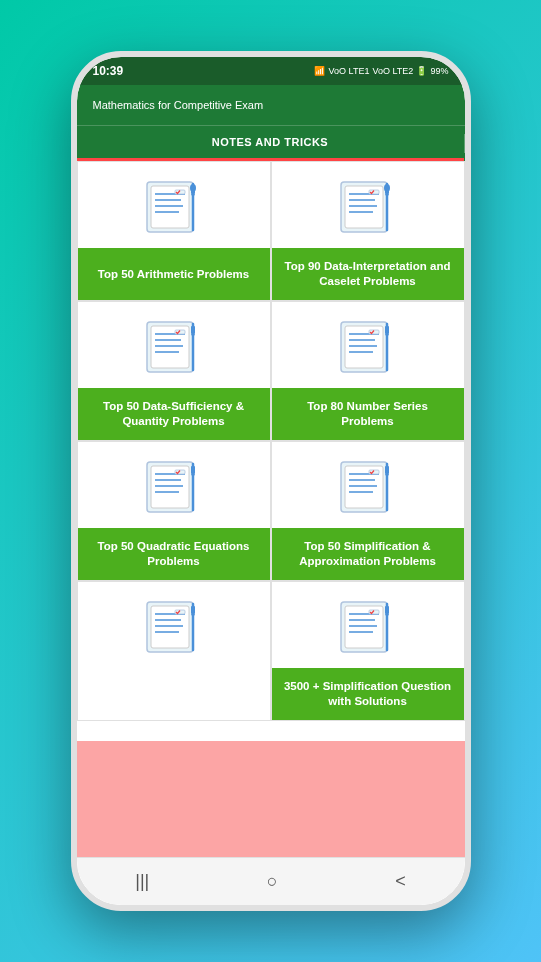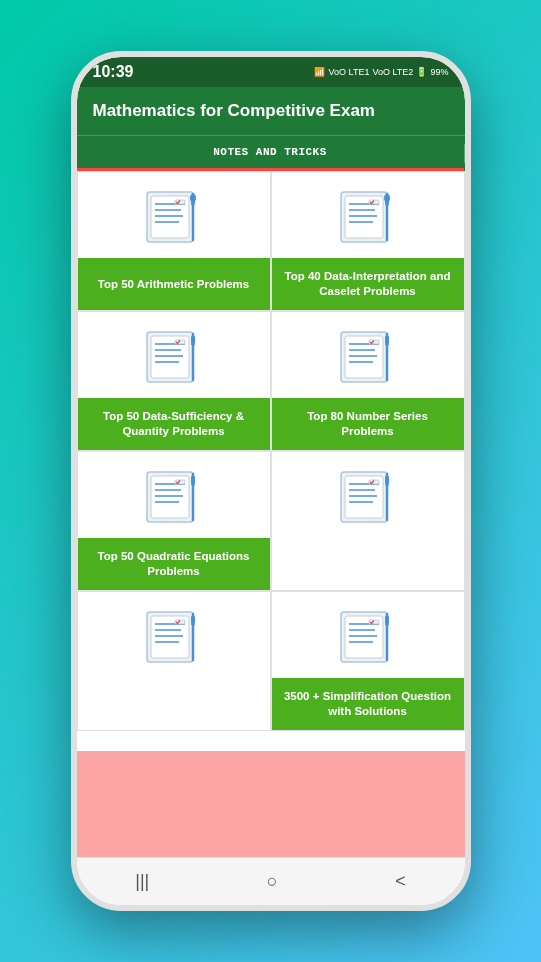--- a/index.html
+++ b/index.html
@@ -40,21 +40,21 @@
       background: #1a5c2a;
       padding: 6px 16px;
       display: flex;
       justify-content: space-between;
       align-items: center;
       min-height: 28px;
     }
 
     .status-time {
       color: white;
-      font-size: 16px;
+      font-size: 12px;
       font-weight: bold;
     }
 
     .status-icons {
       display: flex;
       align-items: center;
       gap: 3px;
       color: white;
       font-size: 9px;
     }
@@ -68,22 +68,22 @@
       font-size: 10px;
     }
 
     .app-header {
       background: #1e7a36;
       padding: 14px 16px;
     }
 
     .app-title {
       color: white;
-      font-size: 17px;
-      font-weight: bold;
+      font-size: 11px;
+      font-weight: normal;
     }
 
     .tab-bar {
       background: #1e7a36;
       display: flex;
       border-top: 1px solid rgba(255,255,255,0.2);
     }
 
     .tab-item {
       flex: 1;
@@ -92,21 +92,20 @@
       color: white;
       font-size: 11px;
       font-weight: bold;
       letter-spacing: 0.5px;
       cursor: pointer;
       border-bottom: 3px solid transparent;
     }
 
     .tab-item.active {
       border-bottom: 3px solid #ff4444;
-      font-family: Liberation Mono, monospace;
     }
 
     .tab-divider {
       width: 1px;
       background: rgba(255,255,255,0.3);
       margin: 8px 0;
     }
 
     .content-area {
       flex: 1;
@@ -240,21 +239,21 @@
               <line x1="16" y1="34" x2="40" y2="34" stroke="#4a90d9" stroke-width="1.5"></line>
               <rect x="36" y="12" width="10" height="4" rx="1" fill="#e8f4f8" stroke="#b0c4de" stroke-width="0.8"></rect>
               <polyline points="37,14 38.5,15.5 41,12.5" stroke="#e44" stroke-width="1.2" fill="none"></polyline>
               <line x1="54" y1="6" x2="54" y2="52" stroke="#4a90d9" stroke-width="2.5" stroke-linecap="round"></line>
               <ellipse cx="54" cy="10" rx="3" ry="4" fill="#4a90d9"></ellipse>
               <rect x="52" y="8" width="4" height="8" rx="1" fill="#4a90d9"></rect>
               <polygon points="52,16 56,16 54,20" fill="#4a90d9"></polygon>
             </svg>
           </div>
           <div class="label-area">
-            <span class="label-text">Top 40 Data-Interpretation and Caselet Problems</span>
+            <span class="label-text">Top 90 Data-Interpretation and Caselet Problems</span>
           </div>
         </div>
 
         <div class="grid-cell">
           <div class="icon-area">
             <svg class="notebook-svg" viewBox="0 0 70 58" xmlns="http://www.w3.org/2000/svg">
               <rect x="8" y="4" width="46" height="50" rx="3" fill="#e8f4f8" stroke="#b0c4de" stroke-width="1.5"></rect>
               <rect x="12" y="8" width="38" height="42" rx="2" fill="white" stroke="#ccc" stroke-width="1"></rect>
               <line x1="16" y1="16" x2="46" y2="16" stroke="#4a90d9" stroke-width="1.5"></line>
               <line x1="16" y1="22" x2="42" y2="22" stroke="#4a90d9" stroke-width="1.5"></line>
@@ -322,20 +321,23 @@
               <line x1="16" y1="16" x2="46" y2="16" stroke="#4a90d9" stroke-width="1.5"></line>
               <line x1="16" y1="22" x2="42" y2="22" stroke="#4a90d9" stroke-width="1.5"></line>
               <line x1="16" y1="28" x2="44" y2="28" stroke="#4a90d9" stroke-width="1.5"></line>
               <line x1="16" y1="34" x2="40" y2="34" stroke="#4a90d9" stroke-width="1.5"></line>
               <rect x="36" y="12" width="10" height="4" rx="1" fill="#e8f4f8" stroke="#b0c4de" stroke-width="0.8"></rect>
               <polyline points="37,14 38.5,15.5 41,12.5" stroke="#e44" stroke-width="1.2" fill="none"></polyline>
               <line x1="54" y1="6" x2="54" y2="52" stroke="#4a90d9" stroke-width="2.5" stroke-linecap="round"></line>
               <rect x="52" y="8" width="4" height="8" rx="1" fill="#4a90d9"></rect>
               <polygon points="52,16 56,16 54,20" fill="#4a90d9"></polygon>
             </svg>
+          </div>
+          <div class="label-area">
+            <span class="label-text">Top 50 Simplification &amp; Approximation Problems</span>
           </div>
         </div>
 
         <div class="grid-cell">
           <div class="icon-area">
             <svg class="notebook-svg" viewBox="0 0 70 58" xmlns="http://www.w3.org/2000/svg">
               <rect x="8" y="4" width="46" height="50" rx="3" fill="#e8f4f8" stroke="#b0c4de" stroke-width="1.5"></rect>
               <rect x="12" y="8" width="38" height="42" rx="2" fill="white" stroke="#ccc" stroke-width="1"></rect>
               <line x1="16" y1="16" x2="46" y2="16" stroke="#4a90d9" stroke-width="1.5"></line>
               <line x1="16" y1="22" x2="42" y2="22" stroke="#4a90d9" stroke-width="1.5"></line>

